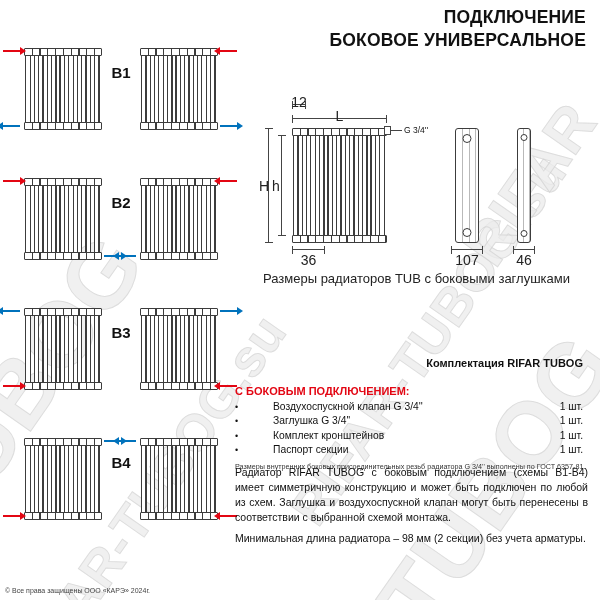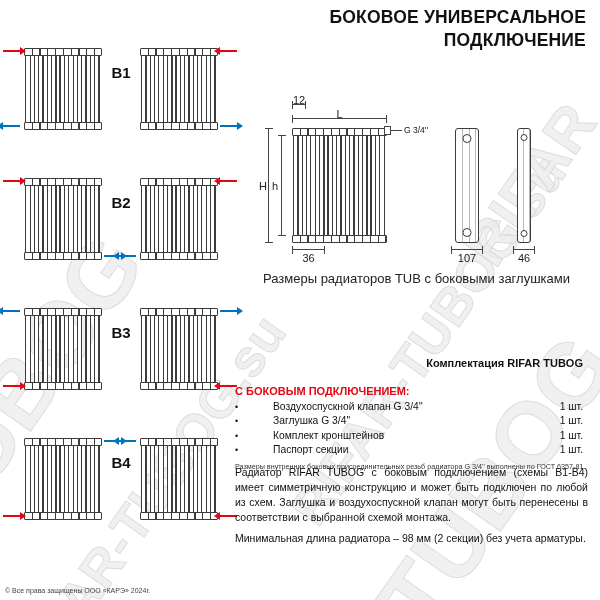--- a/index.html
+++ b/index.html
@@ -79,21 +79,21 @@
   .dim-h { position:absolute; border-top:1px solid #444; }
   .dim-h::before, .dim-h::after {
     content:""; position:absolute; top:-4px; width:1px; height:8px; background:#444;
   }
   .dim-h::before { left:0; } .dim-h::after { right:0; }
   .dim-v { position:absolute; border-left:1px solid #444; }
   .dim-v::before, .dim-v::after {
     content:""; position:absolute; left:-4px; width:8px; height:1px; background:#444;
   }
   .dim-v::before { top:0; } .dim-v::after { bottom:0; }
-  .dim-label { position:absolute; font-size:11px; color:#222; white-space:nowrap; }
+  .dim-label { position:absolute; font-size:14px; color:#222; white-space:nowrap; }
   .dim-label.above { left:50%; transform:translateX(-50%); top:-11px; }
   .dim-label.below { left:50%; transform:translateX(-50%); top:2px; }
   .dim-label.side  { left:-10px; top:50%; transform:translateY(-50%); }
   .dim-l   { left:30px;  top:22px;  width:95px; }
   .dim-12  { left:30px;  top:8px;   width:14px; }
   .dim-H   { left:6px;   top:32px;  height:115px; }
   .dim-hh  { left:19px;  top:39px;  height:101px; }
   .dim-46  { left:30px;  top:153px; width:33px; }
   .dim-107 { left:189px; top:153px; width:32px; }
   .dim-66  { left:251px; top:153px; width:22px; }
@@ -144,22 +144,22 @@
 
   <div>
     <span class="wm wm1">TUBOG</span>
     <span class="wm wm2">RIFAR-TUBOG.su</span>
     <span class="wm wm3">RIFAR-TUBOG.su</span>
     <span class="wm wm4">TUBOG</span>
     <span class="wm wm5">RIFAR</span>
   </div>
 
   <div class="title">
+    <div>ПОДКЛЮЧЕНИЕ</div>
     <div>БОКОВОЕ УНИВЕРСАЛЬНОЕ</div>
-    <div>ПОДКЛЮЧЕНИЕ</div>
   </div>
 
   <div class="schemes">
       <div class="scheme-row">
         <div class="radiator left">
           <div class="rad-bar"></div>
           <div class="rad-body"></div>
           <div class="rad-bar"></div>
         </div>
         <div class="radiator right">

